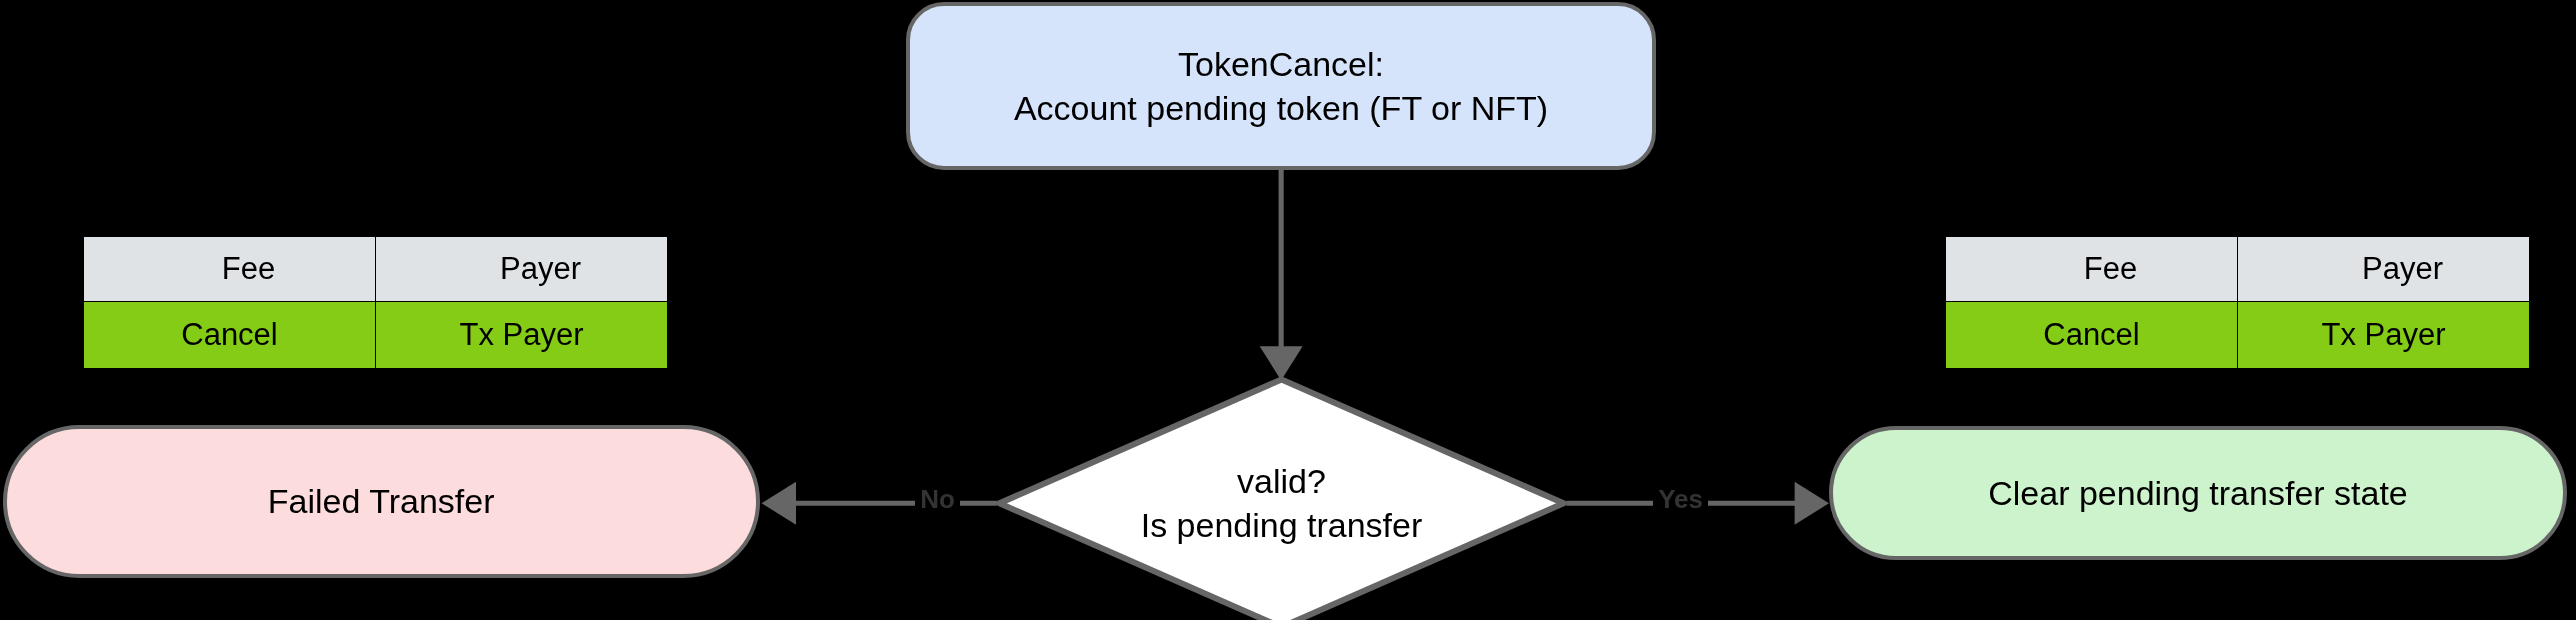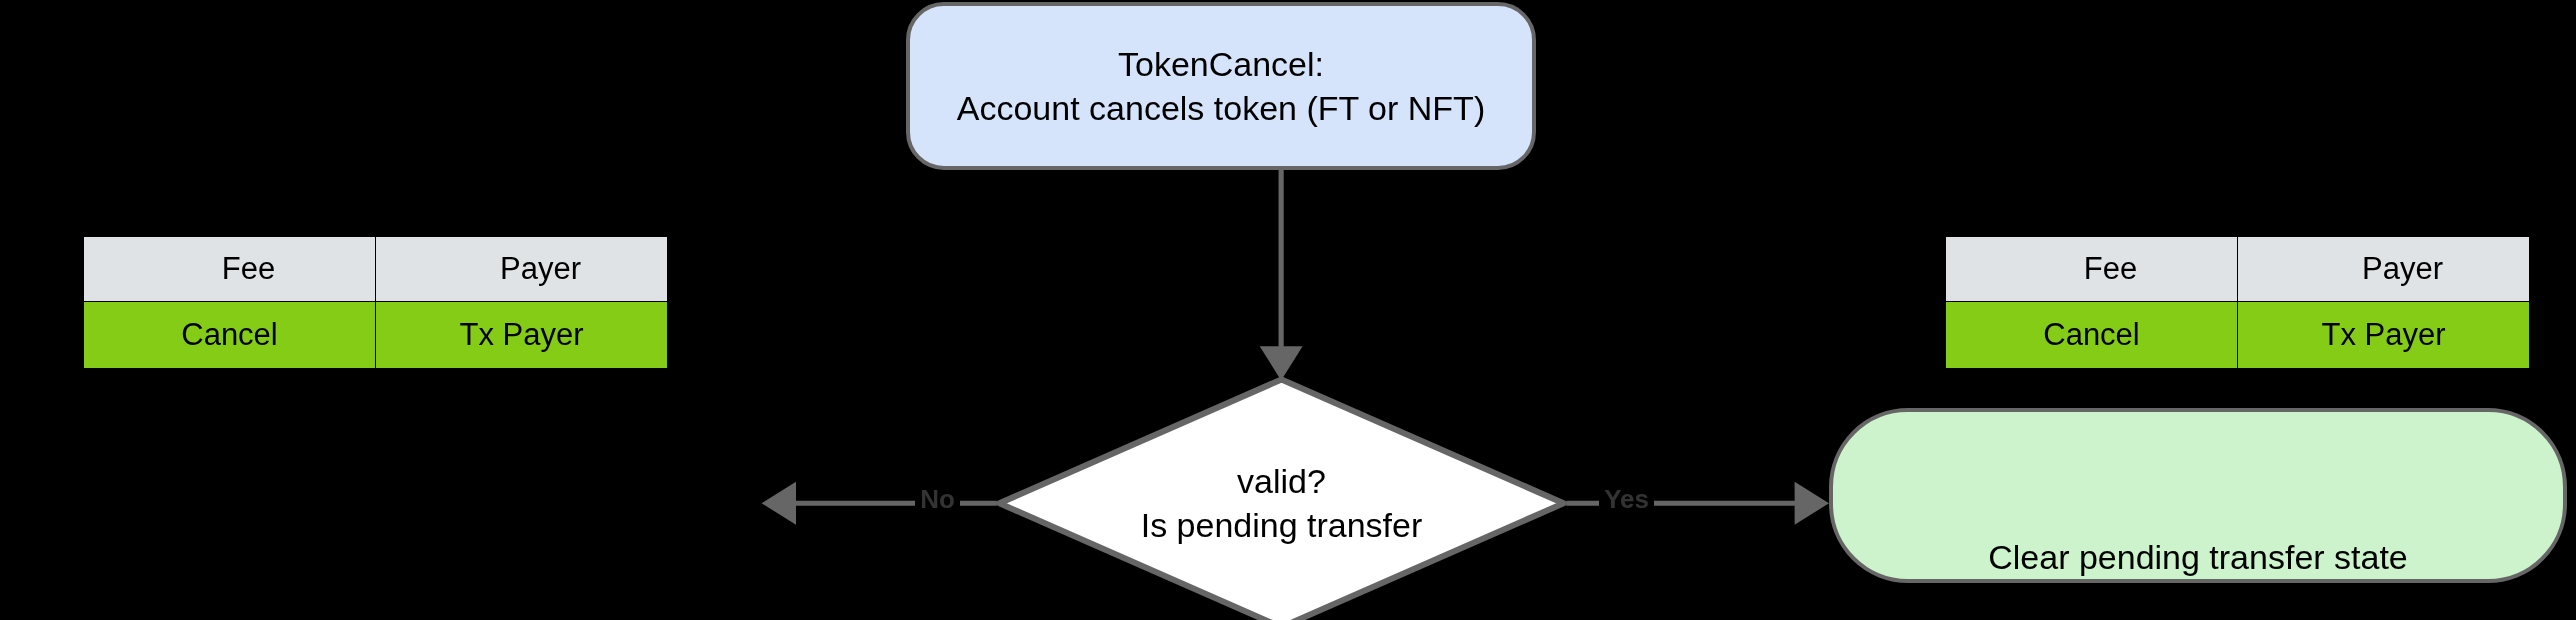--- a/index.html
+++ b/index.html
@@ -31,44 +31,43 @@
 
   .rounded-node {
     border: 4.3px solid #666666;
     border-radius: 41px;
     font-size: 34px;
   }
 
   #node-tokencancel {
     left: 906px;
     top: 1.7px;
-    width: 630px;
+    width: 750px;
     height: 168px;
     background: #d6e4fb;
     border-radius: 38px;
   }
   #node-tokencancel .node-text { padding: 0 20.6px; }
 
   #node-failed-transfer {
     left: 2.6px;
     top: 425px;
     width: 757px;
     height: 153px;
     background: #fcdcdc;
     border-radius: 79px;
   }
 
   #node-clear-pending {
     left: 1829px;
-    top: 408px;
+    top: 426px;
     width: 738px;
-    height: 175px;
+    height: 134px;
     background: #ccf3cb;
     border-radius: 79px;
-    align-items: flex-end;
   }
 
   
   #node-decision {
     position: absolute;
     left: 996px;
     top: 376px;
     width: 571px;
     height: 258px;
   }
@@ -141,21 +140,21 @@
     position: absolute;
     font-size: 26px;
     font-weight: bold;
     color: #333333;
     background: #000000;
     padding: 0 5.2px;
     line-height: 1;
     white-space: nowrap;
   }
   #edge-label-no  { left: 915px; top: 486px; }
-  #edge-label-yes { left: 1599px; top: 486px; }
+  #edge-label-yes { left: 1653px; top: 486px; }
 </style>
 </head>
 <body>
 
 <div id="stage">
 
   <svg class="edge-svg" viewBox="0 0 3000 723">
 
     <g>
       <line class="edge-line" x1="1492" y1="198" x2="1492" y2="405"></line>
@@ -169,36 +168,39 @@
 
     <g>
       <line class="edge-line" x1="1824" y1="586" x2="2092" y2="586"></line>
       <polygon class="edge-head" points="2090,561 2090,611 2130,586"></polygon>
     </g>
   </svg>
 
   <div class="node rounded-node" id="node-tokencancel">
     <div class="node-text">
       <div>TokenCancel:</div>
-      <div>Account cancels token (FT or NFT)</div>
+      <div>Account pending token (FT or NFT)</div>
     </div>
   </div>
 
   <div id="node-decision">
     <svg viewBox="0 0 665 300" preserveAspectRatio="none">
       <polygon points="332.5,4 661,148 332.5,292 4,148" fill="#ffffff" stroke="#666666" stroke-width="7" stroke-linejoin="round"></polygon>
     </svg>
     <div class="diamond-label">
       <div>
         <div>valid?</div>
         <div>Is pending transfer</div>
       </div>
     </div>
   </div>
 
+  <div class="node rounded-node" id="node-failed-transfer">
+    <span>Failed Transfer</span>
+  </div>
 
   <div class="node rounded-node" id="node-clear-pending">
     <span>Clear pending transfer state</span>
   </div>
 
   <div class="edge-label" id="edge-label-no">No</div>
   <div class="edge-label" id="edge-label-yes">Yes</div>
 
   <table class="fee-table" id="fee-table-left">
     <thead>

